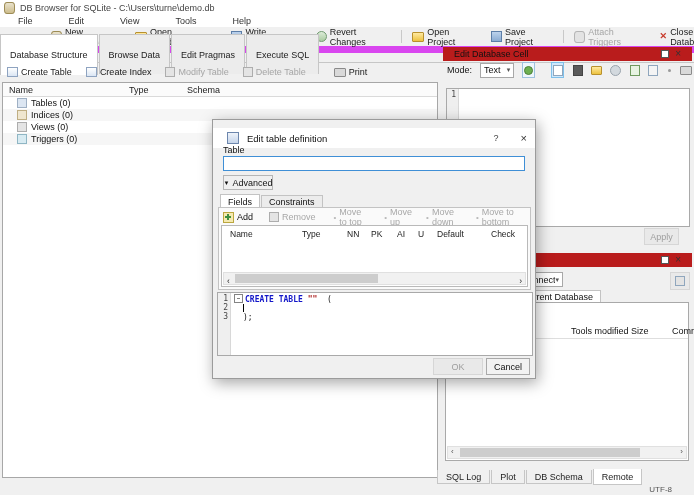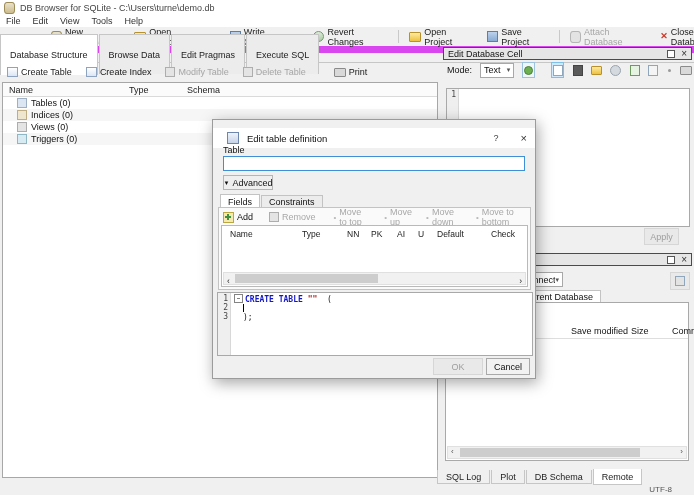--- a/index.html
+++ b/index.html
@@ -4,39 +4,39 @@
 <style>
   html,body{margin:0;padding:0;background:#cfcfcf;}
   #app{position:relative;width:694px;height:495px;background:#f0f0f0;overflow:hidden;
        font-family:"Liberation Sans",sans-serif;font-size:9px;color:#111;}
   .abs{position:absolute;}
   .row{display:flex;align-items:center;}
   .nowrap{white-space:nowrap;}
   
   .titlebar{left:0;top:0;width:694px;height:15px;background:#fff;}
   .menubar{left:0;top:15px;width:694px;height:12px;background:#fff;}
-  .menubar span{padding:0 6px;color:#333;}
+  .menubar span{padding:0 18px;color:#333;}
   
   .toolbar{left:0;top:27px;width:694px;height:19px;background:#f0f0f0;border-bottom:7px solid #d946ef;margin-left:44px;}
   .tbtn{display:inline-flex;align-items:center;gap:3px;padding:0 7px;height:17px;color:#1a1a1a;cursor:default;}
   .tbtn.disabled{color:#a6a6a6;}
   .sep{width:1px;height:13px;background:#c9c9c9;margin:0 3px;}
   
   .maintabs{left:0;top:46px;width:694px;height:16px;border-bottom:1px solid #c6c6c6;}
   .mtab{display:inline-flex;align-items:center;height:15px;padding:12px 9px;margin-right:1px;
         background:#ececec;border:1px solid #c6c6c6;border-bottom:none;color:#222;}
   .mtab.active{background:#fff;height:16px;font-weight:normal;}
   
   .treebox{left:2px;top:82px;width:434px;height:394px;background:#fff;border:1px solid #a7a7a7;}
   .treehdr{height:13px;border-bottom:1px solid #dadada;background:#fbfbfb;position:relative;}
   .treehdr span{position:absolute;top:2px;color:#222;}
   .trow{height:12px;display:flex;align-items:center;padding-left:14px;gap:4px;}
   .trow.alt{background:#f6f6f6;}
   
-  .dockhdr{background:#e6e6e6;border:1px solid #b91c1c;display:flex;align-items:center;padding:0 4px;}
+  .dockhdr{background:#e6e6e6;border:7px solid #b91c1c;display:flex;align-items:center;padding:0 4px;}
   .dockhdr .sp{flex:1;}
   .ic-float{width:6px;height:6px;border:1px solid #555;background:#fff;margin-right:6px;}
   .xglyph{font-size:10px;line-height:8px;color:#333;}
   .combo{background:#fff;border:1px solid #a8a8a8;display:flex;align-items:center;
          justify-content:space-between;padding:0 3px;}
   .ccaret{font-size:7px;color:#555;}
   .btn{background:#f2f2f2;border:1px solid #a9a9a9;display:flex;align-items:center;justify-content:center;color:#111;}
   .btn.disabled{background:#e9e9e9;border-color:#d6d6d6;color:#9e9e9e;}
   .editor{background:#fff;border:1px solid #a9a9a9;}
   .gutter{position:absolute;left:0;top:0;bottom:0;width:12px;background:#efefef;border-right:1px solid #d8d8d8;
@@ -135,21 +135,21 @@
       <span class="ic ic-folder"></span>
       <span>Open Project</span>
     </span>
     <span class="tbtn">
       <span class="ic ic-save"></span>
       <span>Save Project</span>
     </span>
     <span class="sep"></span>
     <span class="tbtn disabled">
       <span class="ic ic-db gray"></span>
-      <span>Attach Database</span>
+      <span>Attach Triggers</span>
     </span>
     <span class="tbtn">
       <span class="ic-x">✕</span>
       <span>Close Database</span>
     </span>
   </div>
 
   <div class="abs maintabs row">
     <span class="mtab active">Database Structure</span>
     <span class="mtab">Browse Data</span>
@@ -266,21 +266,21 @@
     <span class="ccaret">▾</span>
   </div>
   <div class="abs btn disabled" style="left:670px;top:272px;width:18px;height:16px">
     <span class="pg" style="width:8px;height:8px;background:#e3e3e3"></span>
   </div>
 
   <div class="abs tab2 active" style="left:514px;top:290px;height:12px">Current Database</div>
 
   <div class="abs" style="left:445px;top:302px;width:244px;height:159px;background:#fff;border:1px solid #a9a9a9;box-sizing:border-box">
     <div style="position:absolute;left:0;right:0;top:20px;height:15px;border-bottom:1px solid #dedede">
-      <span style="position:absolute;left:125px;top:3px">Save modified</span>
+      <span style="position:absolute;left:125px;top:3px">Tools modified</span>
       <span style="position:absolute;left:185px;top:3px">Size</span>
       <span style="position:absolute;left:226px;top:3px">Commit</span>
     </div>
     <div class="hscroll" style="position:absolute;left:1px;right:1px;bottom:1px;height:11px">
       <span class="sarrow" style="left:3px">‹</span>
       <span class="thumb" style="left:12px;width:180px"></span>
       <span class="sarrow" style="right:3px">›</span>
     </div>
   </div>
 

